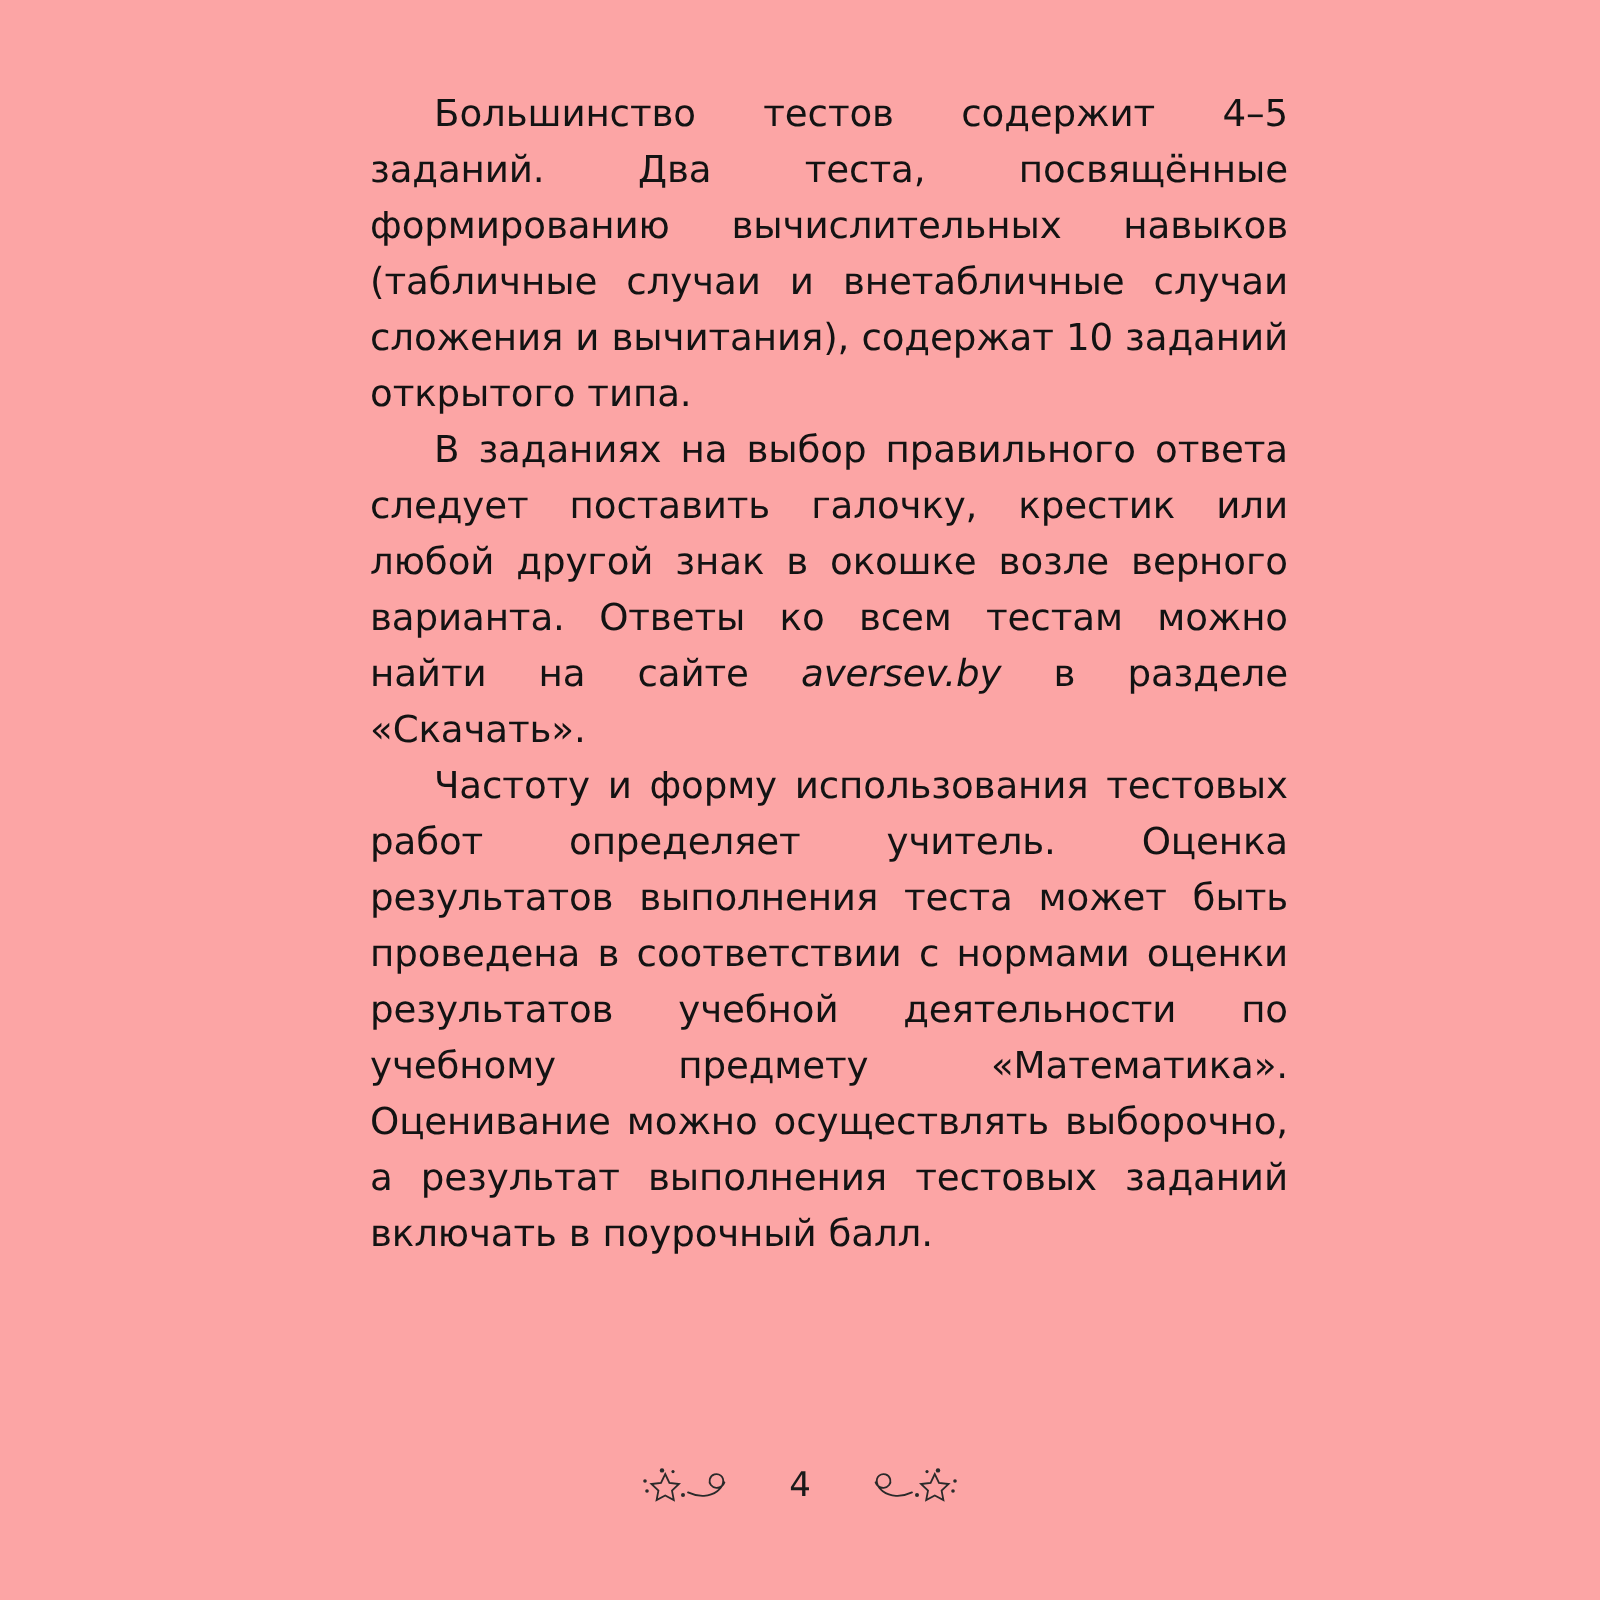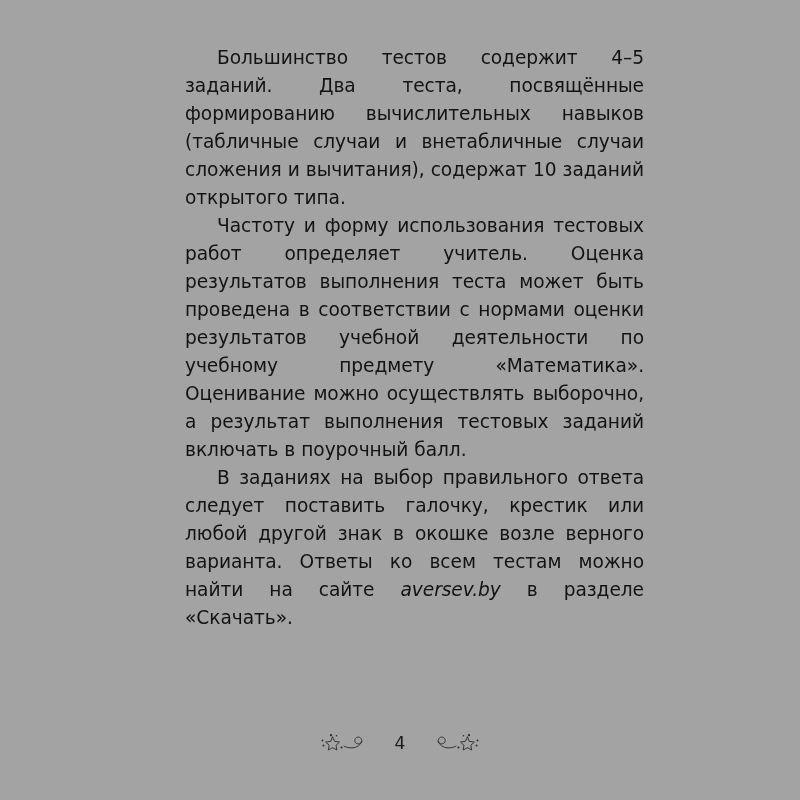--- a/index.html
+++ b/index.html
@@ -12,21 +12,21 @@
     height: 800px;
     background: #ffffff;
     font-family: "DejaVu Sans", "Liberation Sans", sans-serif;
     overflow: hidden;
     position: relative;
   }
 
   .page {
     position: absolute;
     inset: 0;
-    background: #a3a3a3;
+    background: #fca5a5;
   }
 
   .text-column {
     position: absolute;
     left: 185px;
     top: 44px;
     width: 459px;
   }
 
   .para {
@@ -88,23 +88,23 @@
 </style>
 </head>
 <body>
 
 <div class="page">
 
   <div class="text-column">
 
     <p class="para"><span>Большинство тестов содержит 4–5 заданий. Два теста, посвящённые формированию вычислительных навыков (табличные случаи и внетабличные случаи сложения и вычитания), содержат 10 заданий открытого типа.</span></p>
 
+    <p class="para"><span>В заданиях на выбор правильного ответа следует поставить галочку, крестик или любой другой знак в окошке возле верного варианта. Ответы ко всем тестам можно найти на сайте </span><span class="italic">aversev.by</span><span> в разделе «Скачать».</span></p>
+
     <p class="para"><span>Частоту и форму использования тестовых работ определяет учитель. Оценка результатов выполнения теста может быть проведена в соответствии с нормами оценки результатов учебной деятельности по учебному предмету «Математика». Оценивание можно осуществлять выборочно, а результат выполнения тестовых заданий включать в поурочный балл.</span></p>
-
-    <p class="para"><span>В заданиях на выбор правильного ответа следует поставить галочку, крестик или любой другой знак в окошке возле верного варианта. Ответы ко всем тестам можно найти на сайте </span><span class="italic">aversev.by</span><span> в разделе «Скачать».</span></p>
 
 
   </div>
 
   <div class="footer">
 
     <span class="ornament">
       <svg viewBox="0 0 62 24" xmlns="http://www.w3.org/2000/svg">
         <g fill="none" stroke="#2a2a2a" stroke-width="0.9" stroke-linecap="round">
           <circle cx="3.5" cy="9.5" r="0.9" fill="#2a2a2a" stroke="none"></circle>

